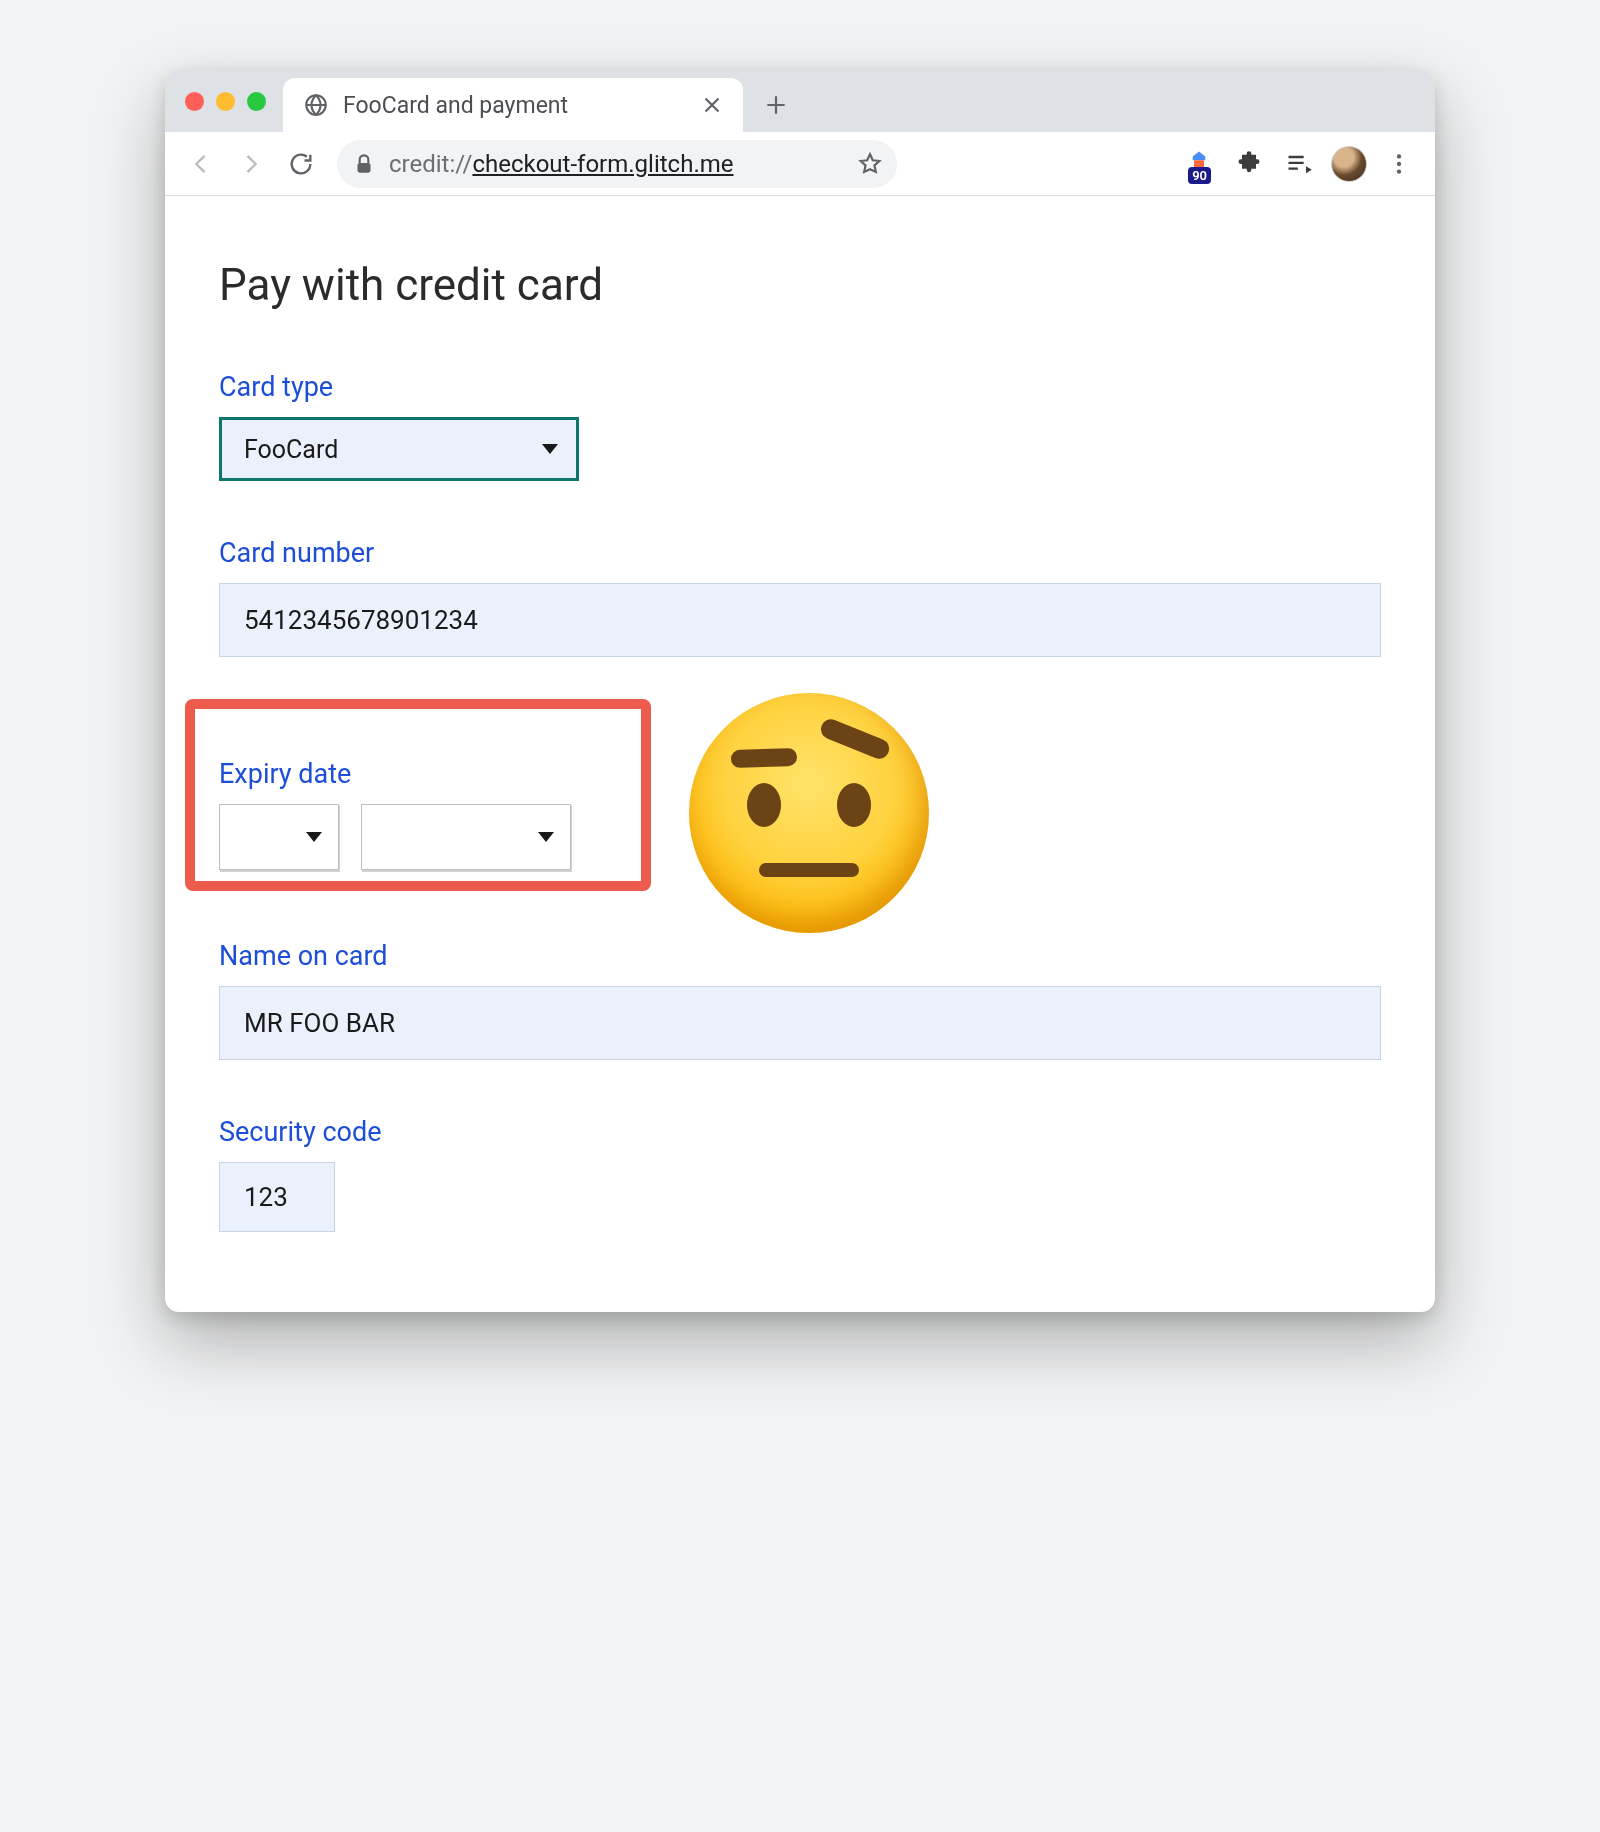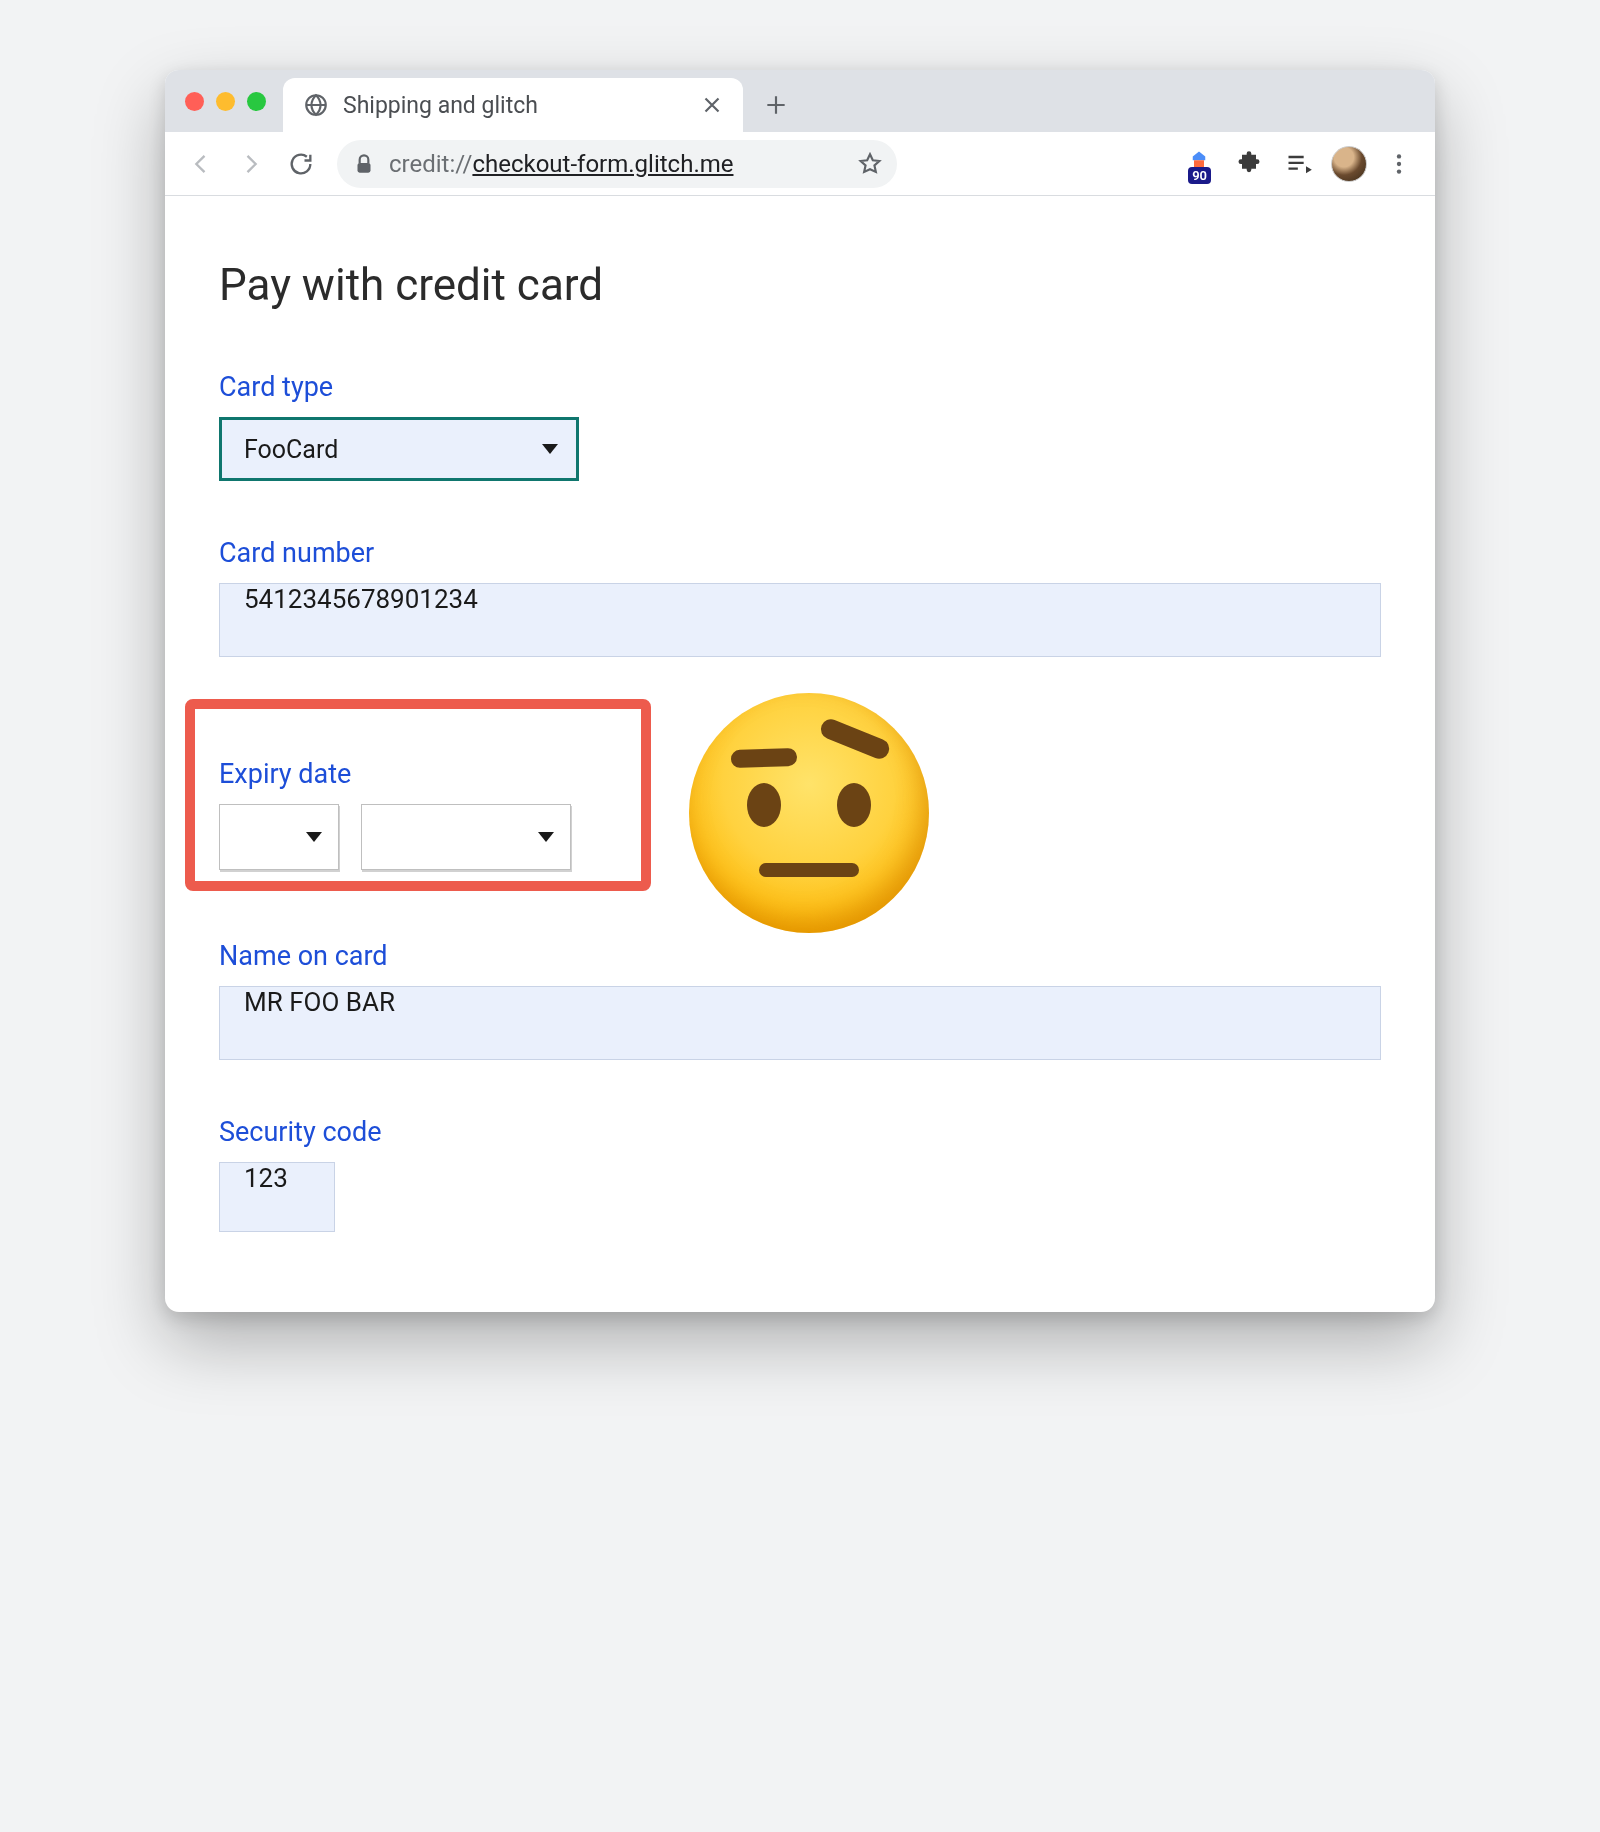--- a/index.html
+++ b/index.html
@@ -157,20 +157,21 @@
     gap: 40px;
     cursor: pointer;
   }
   .select.ct { width: 360px; }
   .input {
     width: 100%;
     height: 74px;
     background: #eaf0fc;
     border: 1px solid #c9d3e6;
     display: flex;
+    align-items: center;
     padding: 0 24px;
     font-size: 26px;
     color: #1a1a1a;
   }
   .input.sec { width: 116px; height: 70px; }
   .chev {
     width: 0; height: 0;
     border-left: 8px solid transparent;
     border-right: 8px solid transparent;
     border-top: 10px solid #1a1a1a;
@@ -260,21 +261,21 @@
     <div class="traffic">
       <span class="t-red"></span>
       <span class="t-yel"></span>
       <span class="t-grn"></span>
     </div>
     <div class="tab">
       <svg class="ic" viewBox="0 0 24 24" fill="none" stroke="#5f6368" stroke-width="2">
         <circle cx="12" cy="12" r="9"></circle>
         <path d="M3 12h18M12 3c2.8 2.7 4.2 6 4.2 9s-1.4 6.3-4.2 9c-2.8-2.7-4.2-6-4.2-9s1.4-6.3 4.2-9z"></path>
       </svg>
-      <span class="tab-title">Shipping and glitch</span>
+      <span class="tab-title">FooCard and payment</span>
       <svg class="ic" viewBox="0 0 24 24" stroke="#5f6368" stroke-width="2">
         <path d="M6 6l12 12M18 6L6 18"></path>
       </svg>
     </div>
     <div class="new-tab">
       <svg class="ic" viewBox="0 0 24 24" stroke="#5f6368" stroke-width="2">
         <path d="M12 4v16M4 12h16"></path>
       </svg>
     </div>
   </div>

